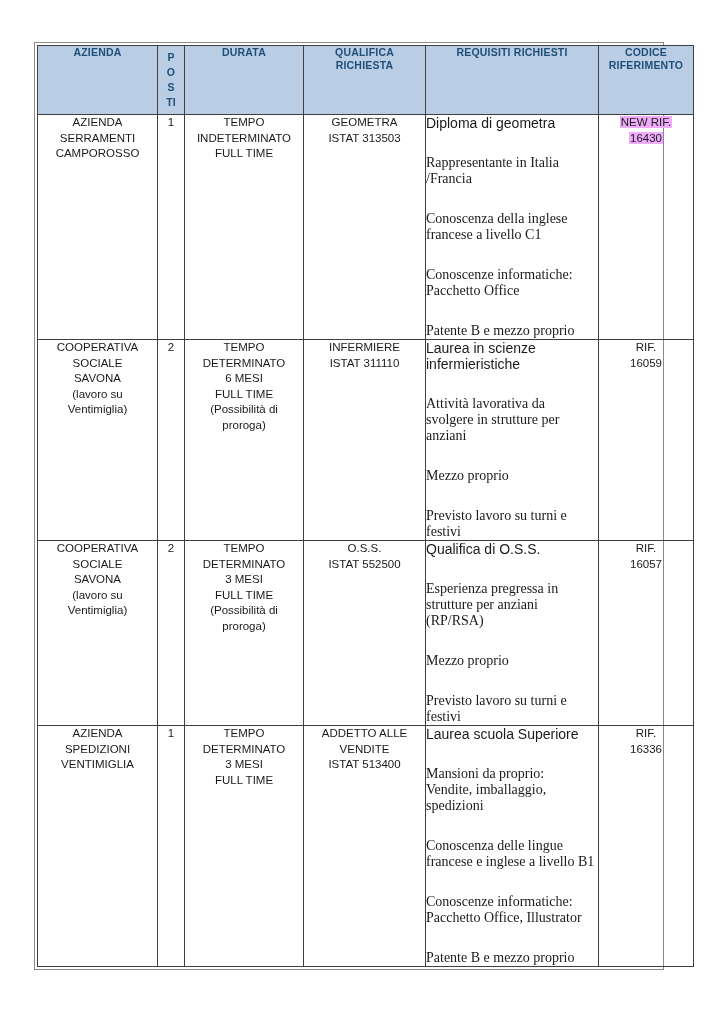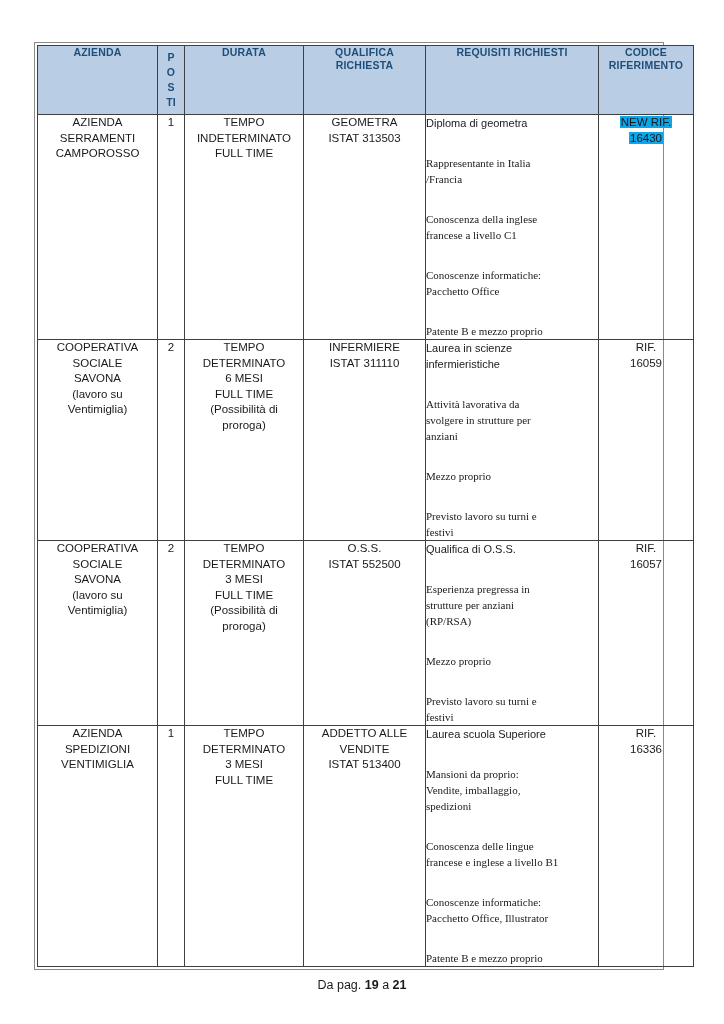--- a/index.html
+++ b/index.html
@@ -92,40 +92,40 @@
   }
   td.posti-cell {
     text-align: center;
     font-size: 11.5px;
     line-height: 15.5px;
     padding: 14px 2px 6px 2px;
     color: #1a1a1a;
   }
   td.req-cell {
     text-align: left;
-    font-size: 11px;
+    font-size: 14px;
     line-height: 16px;
     padding: 4px 5px 4px 7px;
     color: #1a1a1a;
   }
   td.code-cell {
     text-align: center;
     font-size: 11.5px;
     line-height: 15.5px;
     padding: 14px 4px 6px 4px;
     color: #1a1a1a;
   }
 
   .line { display: block; }
 
   .req-group { margin: 0; }
   .req-group + .req-group { margin-top: 24px; font-family: Liberation Serif, serif; }
 
   .hl {
-    background: #0ea5e9;
+    background: #f0abfc;
     padding: 0 1px;
   }
 
   
   .footer {
     position: absolute;
     left: 0;
     top: 978px;
     width: 724px;
     text-align: center;
@@ -358,17 +358,14 @@
             </td>
             <td class="code-cell">
               <span class="line">RIF.</span>
               <span class="line">16336</span>
             </td>
           </tr>
         </tbody>
     </table>
   </div>
 
-  <div class="footer">
-    <span>Da pag. </span><b>19</b><span> a </span><b>21</b>
-  </div>
 
 </div>
 
 </body></html>

